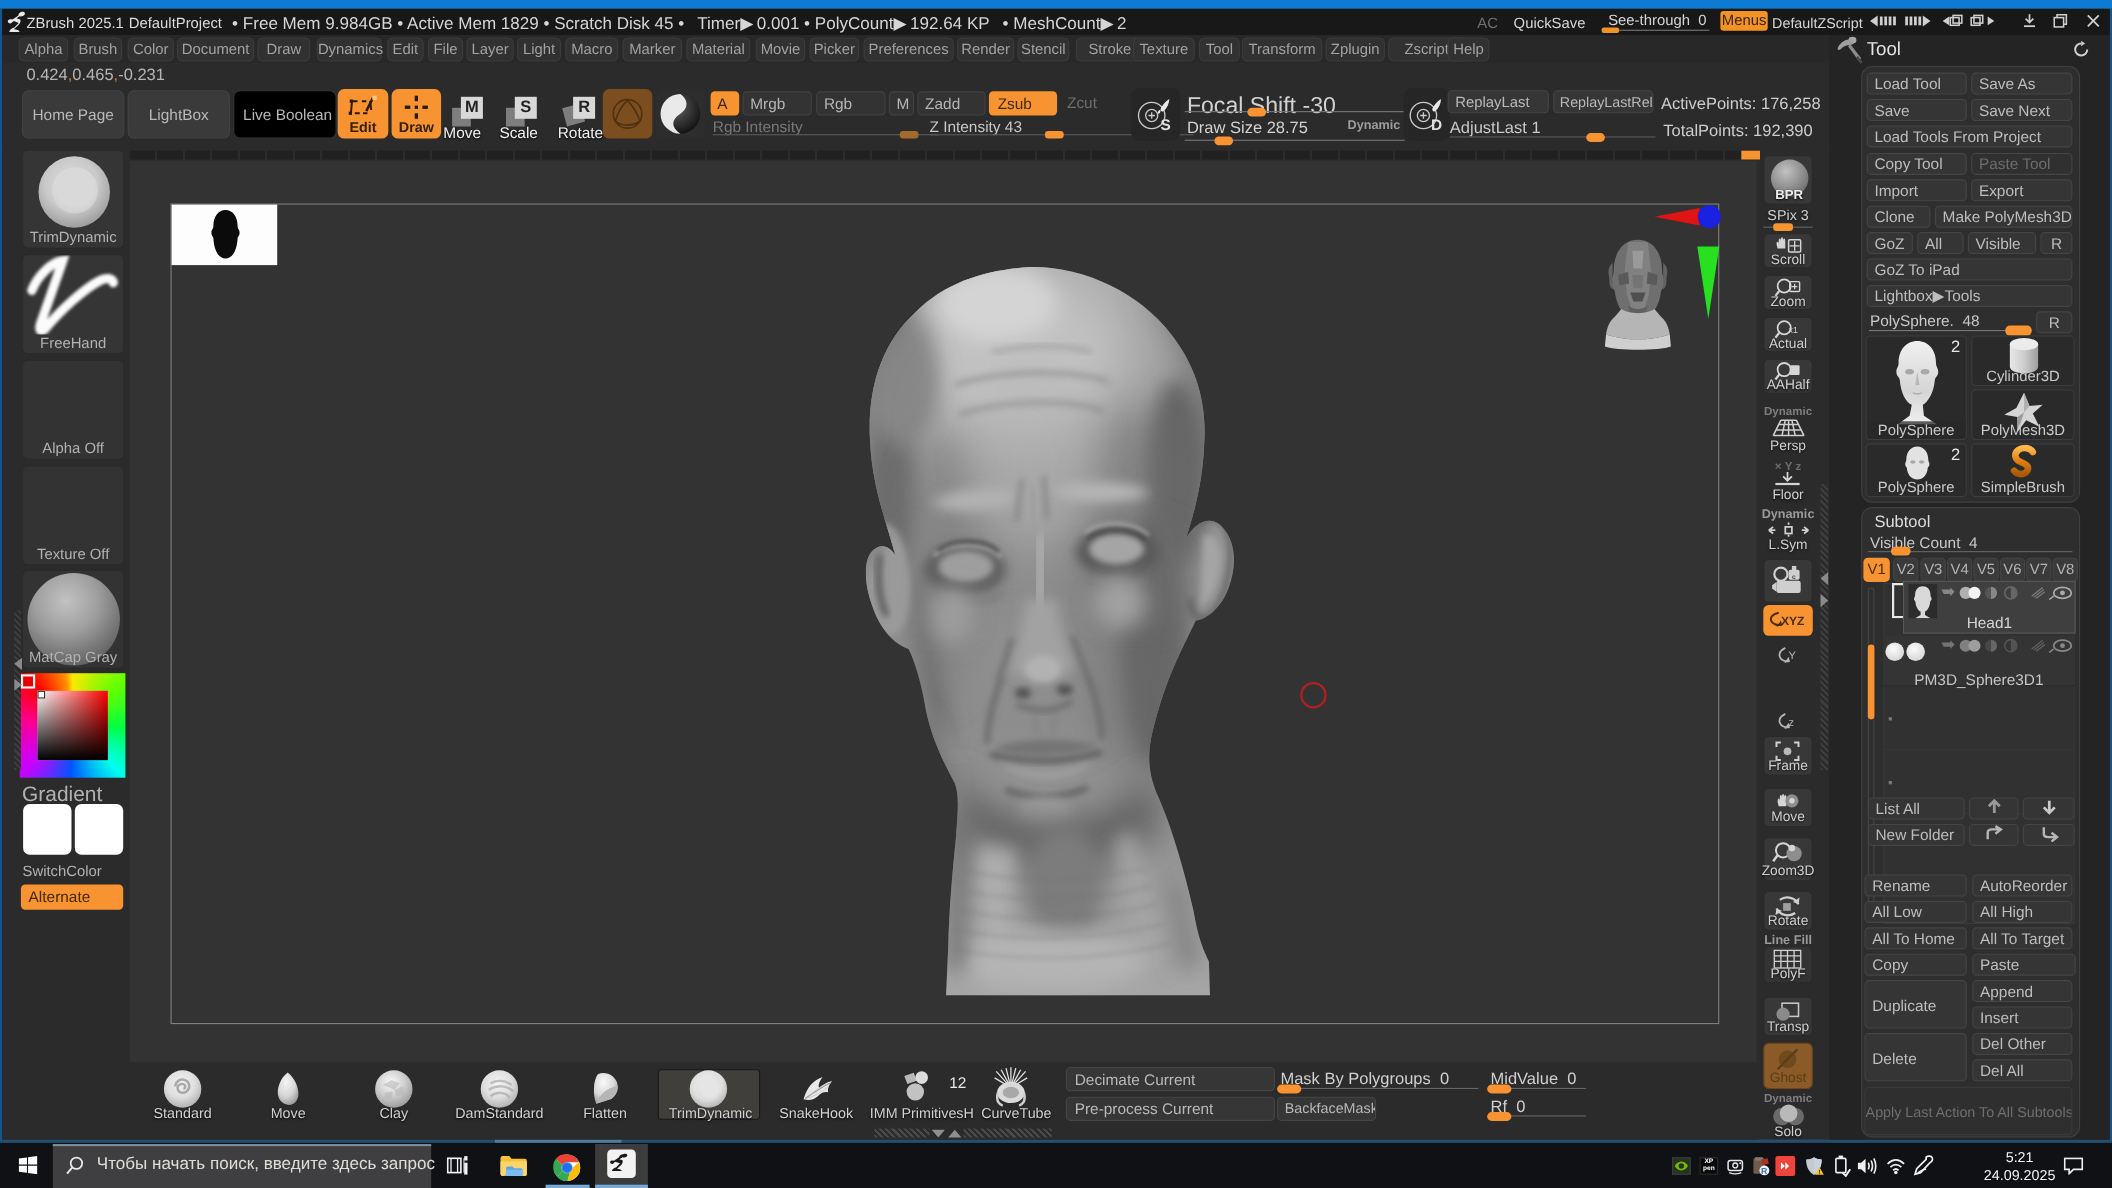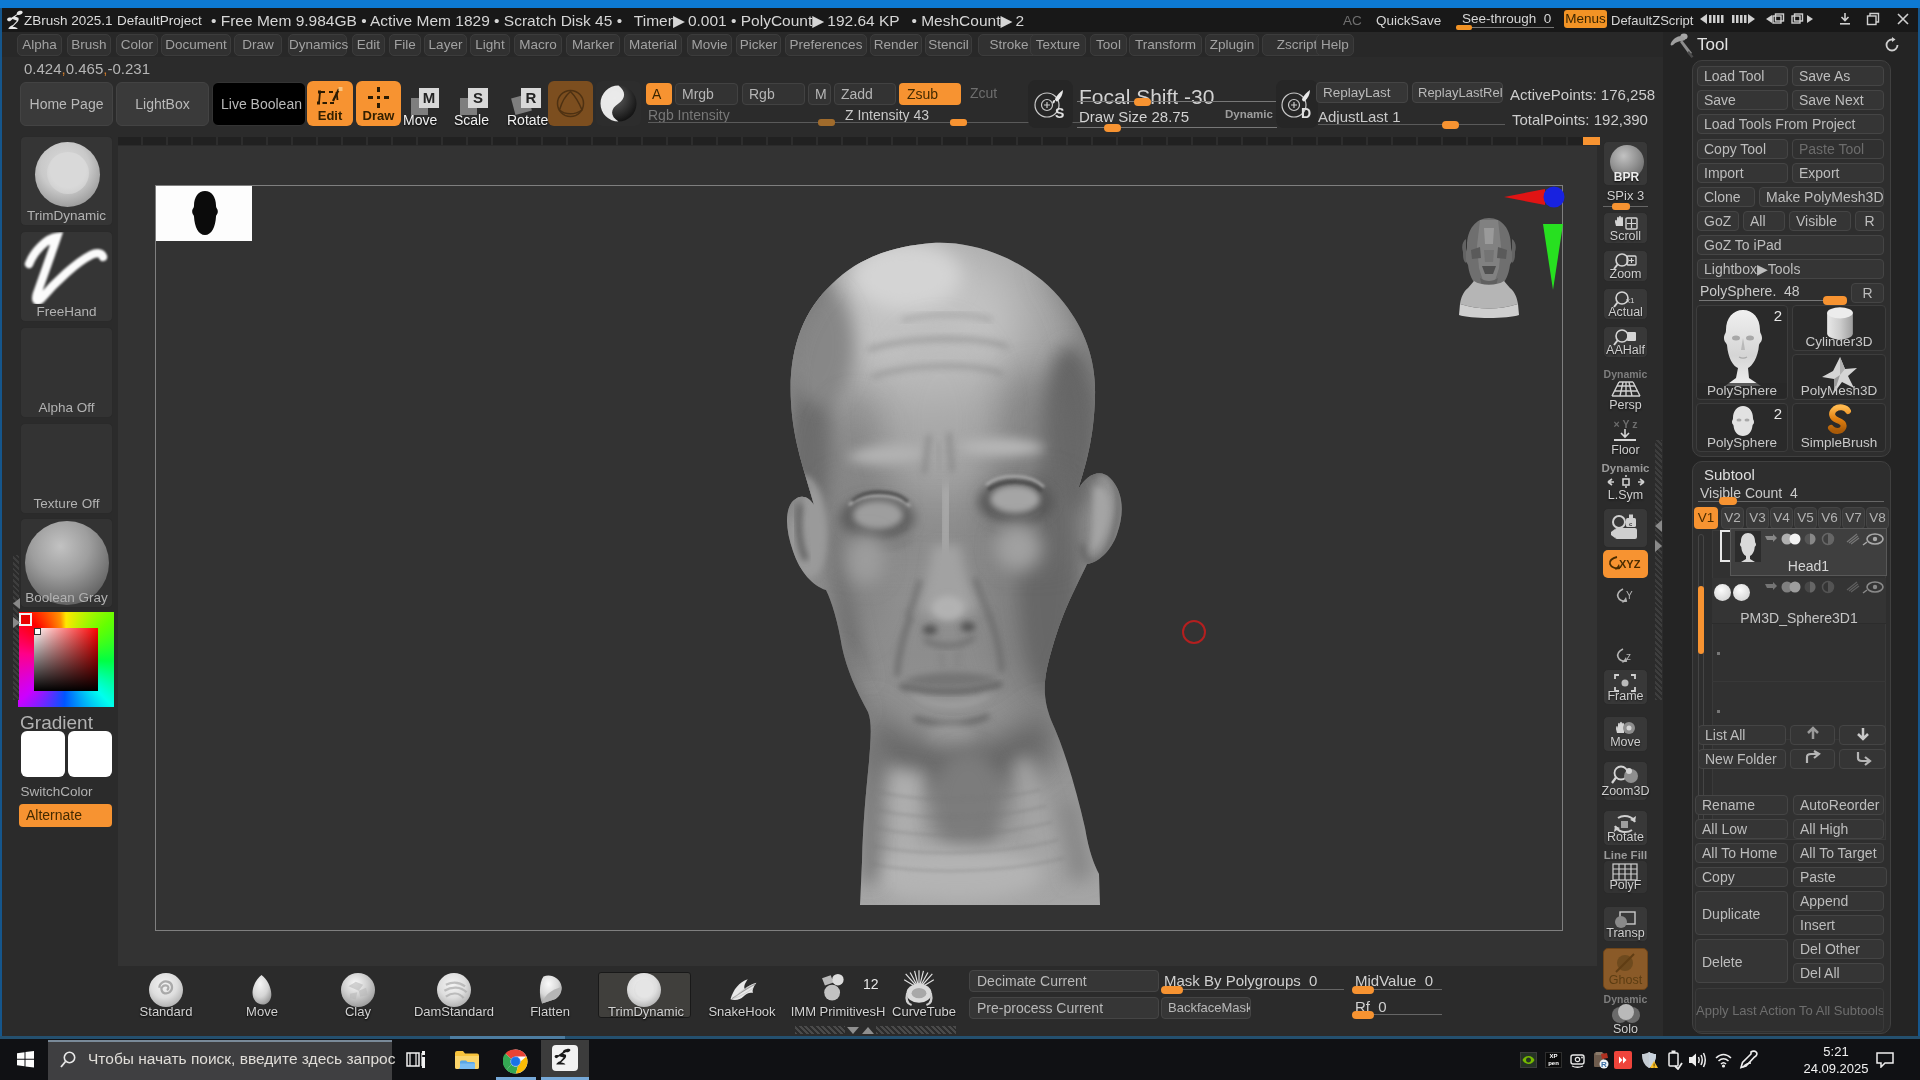--- a/index.html
+++ b/index.html
@@ -233,21 +233,21 @@
     <div class="clab">FreeHand</div>
   </div>
   <div class="cell" style="top:327px;height:91px;background:#333;">
     <div class="clab">Alpha Off</div>
   </div>
   <div class="cell" style="top:423px;height:91px;background:#333;">
     <div class="clab">Texture Off</div>
   </div>
   <div class="cell" style="top:518px;height:90px;background:#333;overflow:hidden;">
     <div class="abs" style="left:4px;top:2px;width:84px;height:84px;border-radius:50%;background:radial-gradient(circle at 42% 30%,#c2c2c2 0%,#9e9e9e 38%,#636363 78%,#4c4c4c 100%);"></div>
-    <div class="clab">Boolean Gray</div>
+    <div class="clab">MatCap Gray</div>
   </div>
 
   <div class="abs" style="left:18px;top:612px;width:96px;height:95px;background:conic-gradient(from 0deg,#ffe800 0deg,#66ff00 48deg,#00ff44 92deg,#00ffee 135deg,#0055ff 182deg,#cc00ff 228deg,#ff0088 278deg,#ff0000 318deg,#ff9100 352deg,#ffe800 360deg);"></div>
   <div class="abs" style="left:34px;top:628px;width:64px;height:63px;background:linear-gradient(to top,#000,rgba(0,0,0,0)),linear-gradient(to right,#fff,#f00);"></div>
   <div class="abs" style="left:19px;top:613px;width:13px;height:13px;background:#e90000;border:2px solid #f2f2f2;"></div>
   <div class="abs" style="left:34px;top:628px;width:7px;height:7px;background:#fff;border:1px solid #333;"></div>
   <span class="lbl" style="left:0px;top:712px;width:113px;text-align:center;color:#b2b2b2;font-size:19px;">Gradient</span>
   <div class="abs" style="left:21px;top:731px;width:44px;height:46px;background:#fff;border-radius:6px;"></div>
   <div class="abs" style="left:68px;top:731px;width:44px;height:46px;background:#fff;border-radius:6px;"></div>
   <span class="lbl" style="left:0px;top:784px;width:113px;text-align:center;color:#b2b2b2;font-size:13.5px;">SwitchColor</span>

